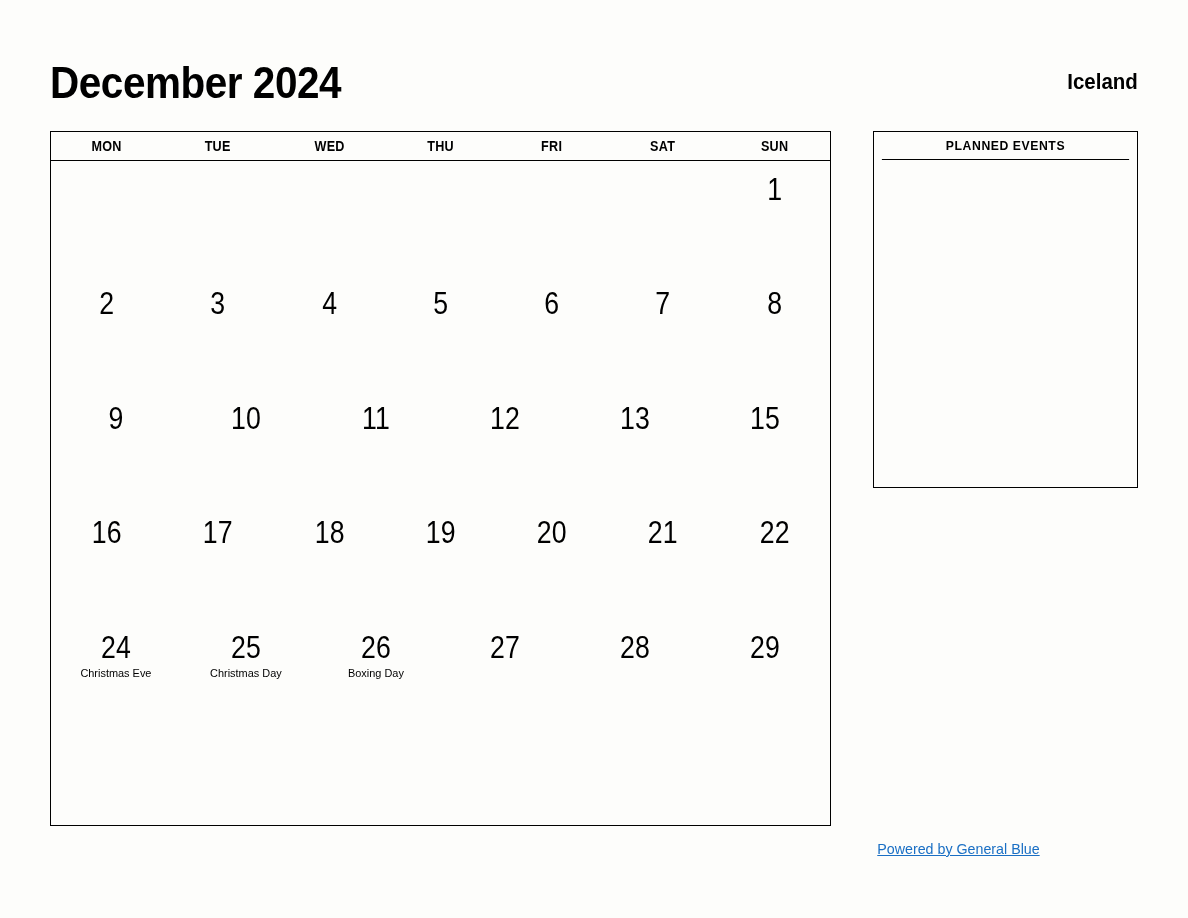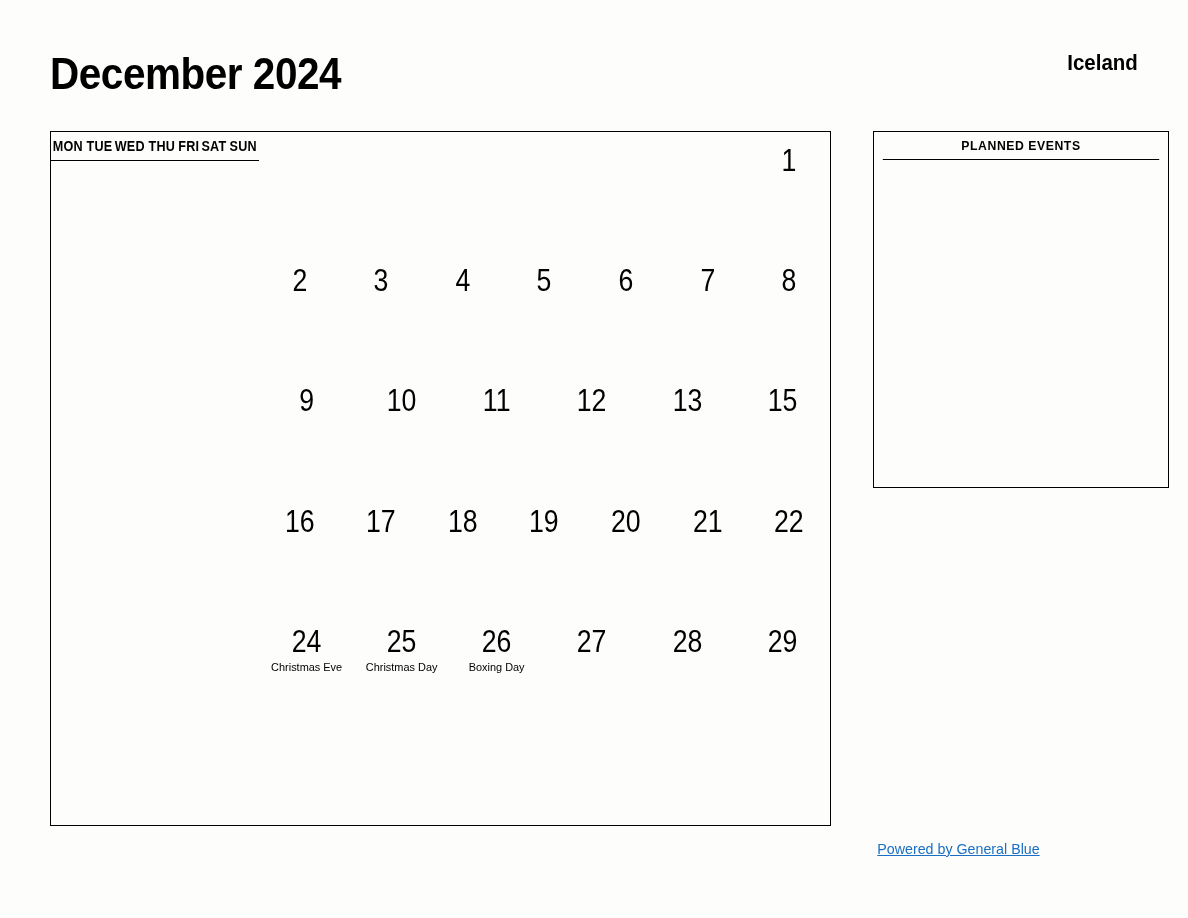--- a/index.html
+++ b/index.html
@@ -22,21 +22,21 @@
   }
 
   
   .header {
     position: absolute;
     left: 50px;
     top: 52px;
     width: 1088px;
     height: 62px;
     display: flex;
-    align-items: flex-start;
+    align-items: center;
     justify-content: space-between;
   }
   .title {
     font-size: 44px;
     font-weight: bold;
     line-height: 1;
     letter-spacing: -0.5px;
     transform: scaleX(0.92);
     transform-origin: left bottom;
     white-space: nowrap;
@@ -55,21 +55,21 @@
   .calendar {
     position: absolute;
     left: 50px;
     top: 131px;
     width: 781px;
     height: 695px;
     border: 1.6px solid #000;
     box-sizing: border-box;
     background: #fdfdfb;
     display: flex;
-    flex-direction: row;
+    flex-direction: column;
   }
   .weekdays {
     display: flex;
     height: 28px;
     border-bottom: 1.6px solid #000;
     flex: 0 0 auto;
   }
   .weekday {
     flex: 1 1 0;
     text-align: center;
@@ -111,21 +111,21 @@
     margin-top: 1px;
     padding: 0 4px;
     transform: scaleX(0.95);
   }
   .day.empty .daynum { visibility: hidden; }
 
   
   .panel {
     position: absolute;
     left: 873px;
-    width: 296px;
+    width: 265px;
     border: 1.6px solid #000;
     box-sizing: border-box;
     background: #fdfdfb;
   }
   .panel-events { top: 131px; height: 357px; }
   .panel-notes  { top: 519px; height: 307px; }
   .panel-title {
     height: 27px;
     line-height: 27px;
     text-align: center;

